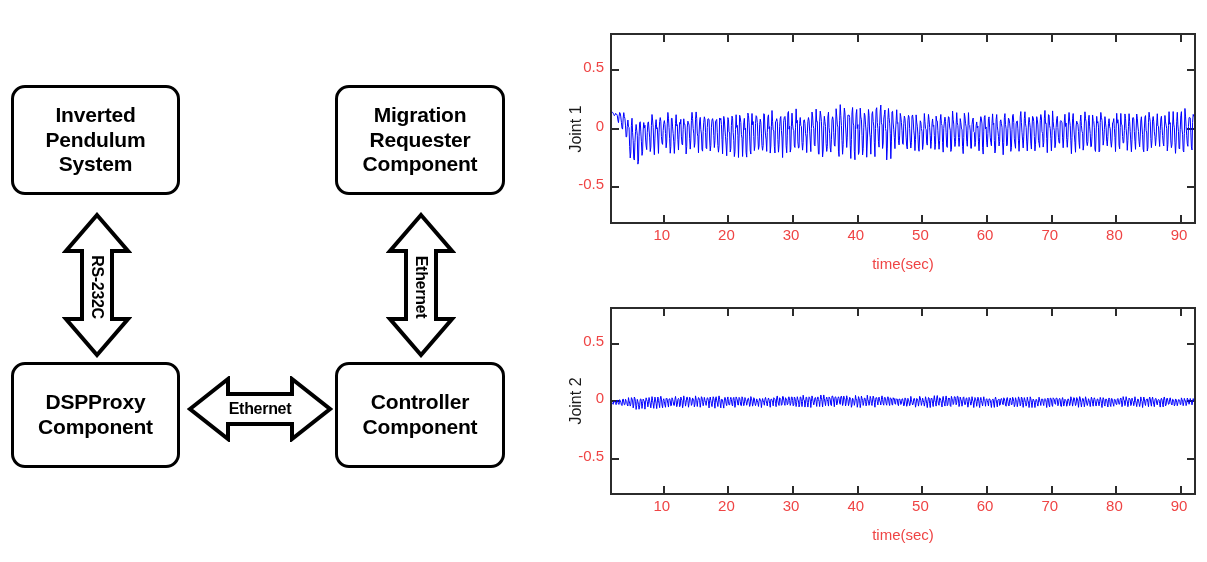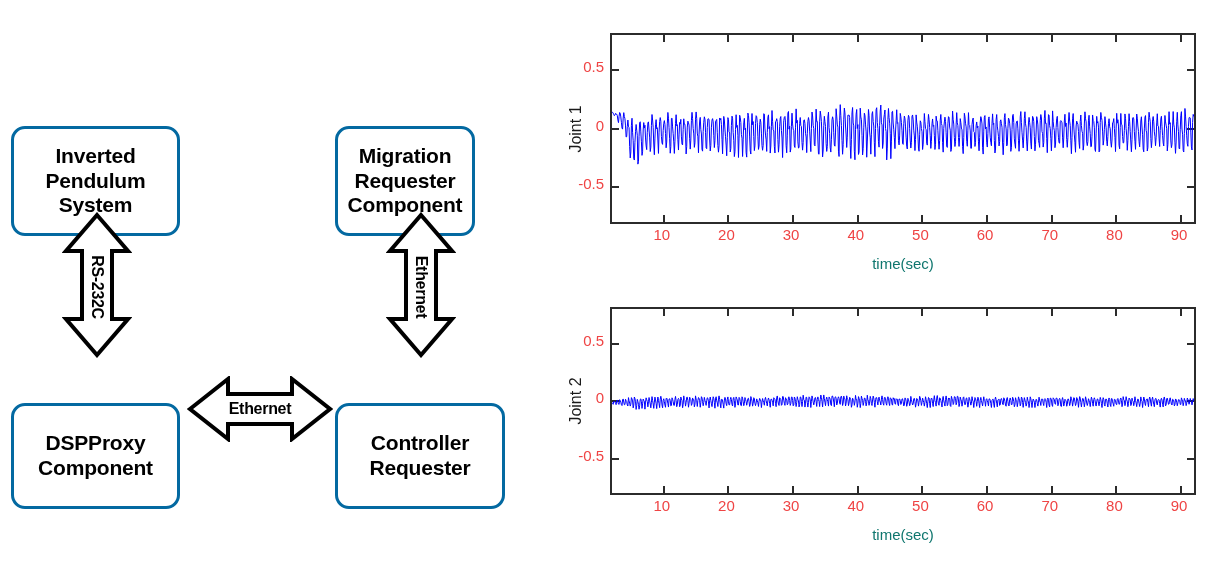--- a/index.html
+++ b/index.html
@@ -18,32 +18,31 @@
 
   
   #diagram {
     position: absolute;
     left: 0; top: 0;
     width: 540px; height: 562px;
   }
   .node {
     position: absolute;
     box-sizing: border-box;
-    border: 3px solid #0369a1;
+    border: 3px solid #000000;
     border-radius: 14px;
     background: #fff;
     display: flex;
     align-items: center;
     justify-content: center;
     text-align: center;
     font-weight: bold;
     font-size: 21px;
     line-height: 1.18;
     letter-spacing: -0.2px;
-    margin-top: 41px;
   }
   .node-label { white-space: pre-line; }
 
   .arrow-svg { position: absolute; }
   .arrow-text {
     position: absolute;
     font-weight: bold;
     font-size: 16px;
     letter-spacing: -0.3px;
     white-space: nowrap;
@@ -88,21 +87,21 @@
   .ticklabel {
     position: absolute;
     font-size: 15px;
     color: #ef4444;
     white-space: nowrap;
   }
   .xlabel-text {
     position: absolute;
     text-align: center;
     font-size: 15px;
-    color: #0f766e;
+    color: #ef4444;
     width: 160px;
   }
   .ylabel-text {
     position: absolute;
     font-size: 16px;
     color: #1a1a1a;
     transform-origin: 50% 50%;
     transform: rotate(-90deg);
     white-space: nowrap;
     text-align: center;
@@ -113,34 +112,34 @@
 <body>
 
 <div id="diagram">
 
   <div class="node" style="left:11px; top:85px; width:169px; height:110px;">
     <span class="node-label">Inverted
 Pendulum
 System</span>
   </div>
 
-  <div class="node" style="left:335px; top:85px; width:140px; height:110px;">
+  <div class="node" style="left:335px; top:85px; width:170px; height:110px;">
     <span class="node-label">Migration
 Requester
 Component</span>
   </div>
 
   <div class="node" style="left:11px; top:362px; width:169px; height:106px;">
     <span class="node-label">DSPProxy
 Component</span>
   </div>
 
   <div class="node" style="left:335px; top:362px; width:170px; height:106px;">
     <span class="node-label">Controller
-Requester</span>
+Component</span>
   </div>
 
   <svg class="arrow-svg" style="left:62px; top:212px; width:70px; height:146px;" viewBox="0 0 70 146">
     <polygon points="35,3 66,39 50,39 50,107 66,107 35,143 4,107 20,107 20,39 4,39" fill="#ffffff" stroke="#000000" stroke-width="4" stroke-linejoin="miter"></polygon>
   </svg>
   <div class="arrow-text vert" style="left:60px; top:278px; width:74px; text-align:center;">RS-232C</div>
 
   <svg class="arrow-svg" style="left:386px; top:212px; width:70px; height:146px;" viewBox="0 0 70 146">
     <polygon points="35,3 66,39 50,39 50,107 66,107 35,143 4,107 20,107 20,39 4,39" fill="#ffffff" stroke="#000000" stroke-width="4" stroke-linejoin="miter"></polygon>
   </svg>

